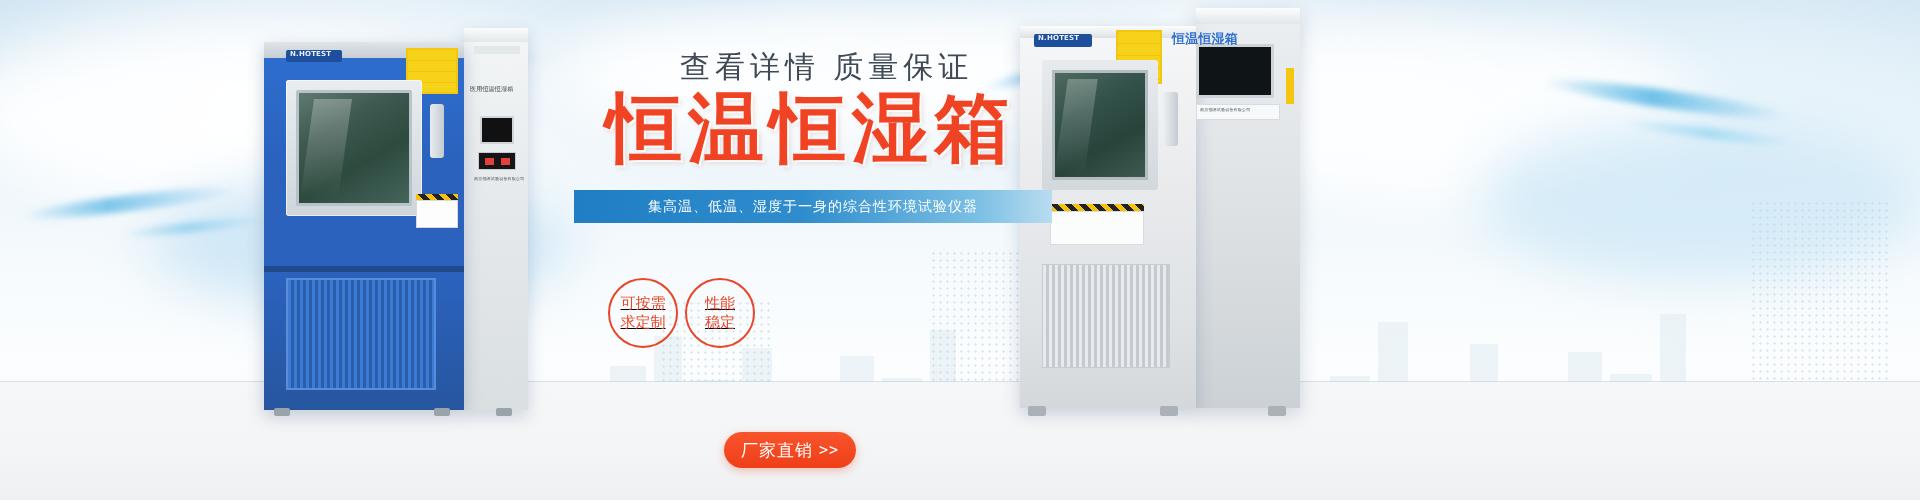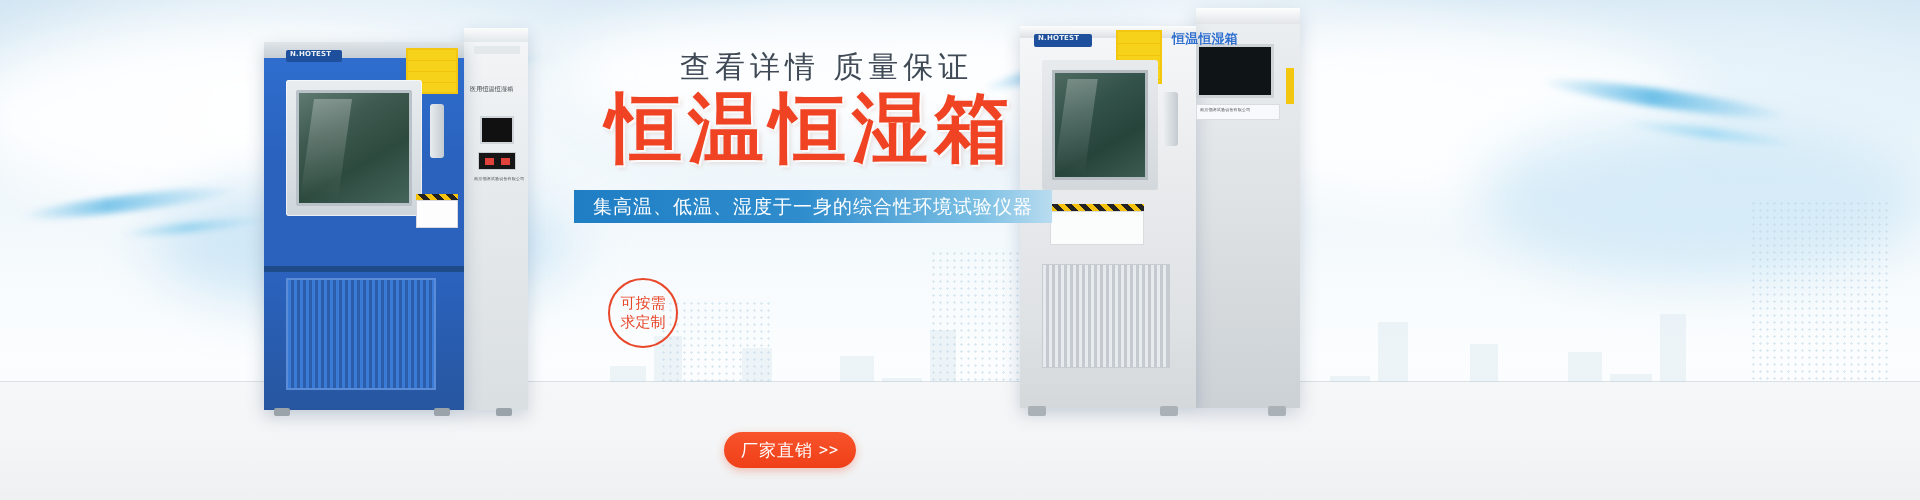--- a/index.html
+++ b/index.html
@@ -247,27 +247,27 @@
     text-shadow:2px 2px 0 rgba(255,255,255,.85), 3px 3px 5px rgba(160,80,60,.18);
   }
 
   .subbar{
     position:absolute; left:14px; top:190px;
     width:478px; height:33px;
     background:linear-gradient(90deg,#1f7ec4 0%,#2f8dcd 48%,#7dc0e4 85%,#b9dcf0 100%);
     display:flex; align-items:center; justify-content:center;
   }
   .subbar span{
-    color:#ffffff; font-size:19px; letter-spacing:1px; white-space:nowrap;
+    color:#ffffff; font-size:14px; letter-spacing:1px; white-space:nowrap;
     font-family:Liberation Mono, monospace;
   }
 
   .badges{
     position:absolute; left:48px; top:278px;
-    display:flex; gap:7px;
+    display:flex; gap:7px;text-decoration:underline;
   }
   .badge{
     width:70px; height:70px; border-radius:50%;
     border:2px solid #e8472a;
     display:flex; flex-direction:column;
     align-items:center; justify-content:center;
     color:#e8472a; font-size:15px; line-height:19px;
     background:rgba(255,255,255,.05);
     white-space:nowrap;
   }
@@ -412,20 +412,24 @@
 
     <div class="subbar">
       <span>集高温、低温、湿度于一身的综合性环境试验仪器</span>
     </div>
 
     <div class="badges">
       <div class="badge">
         <span>可按需</span>
         <span>求定制</span>
       </div>
+      <div class="badge">
+        <span>性能</span>
+        <span>稳定</span>
+      </div>
     </div>
 
     <div class="cta">
       <span>厂家直销</span>
       <span class="arrow">&gt;&gt;</span>
     </div>
 
   </div>
 </div>
 

